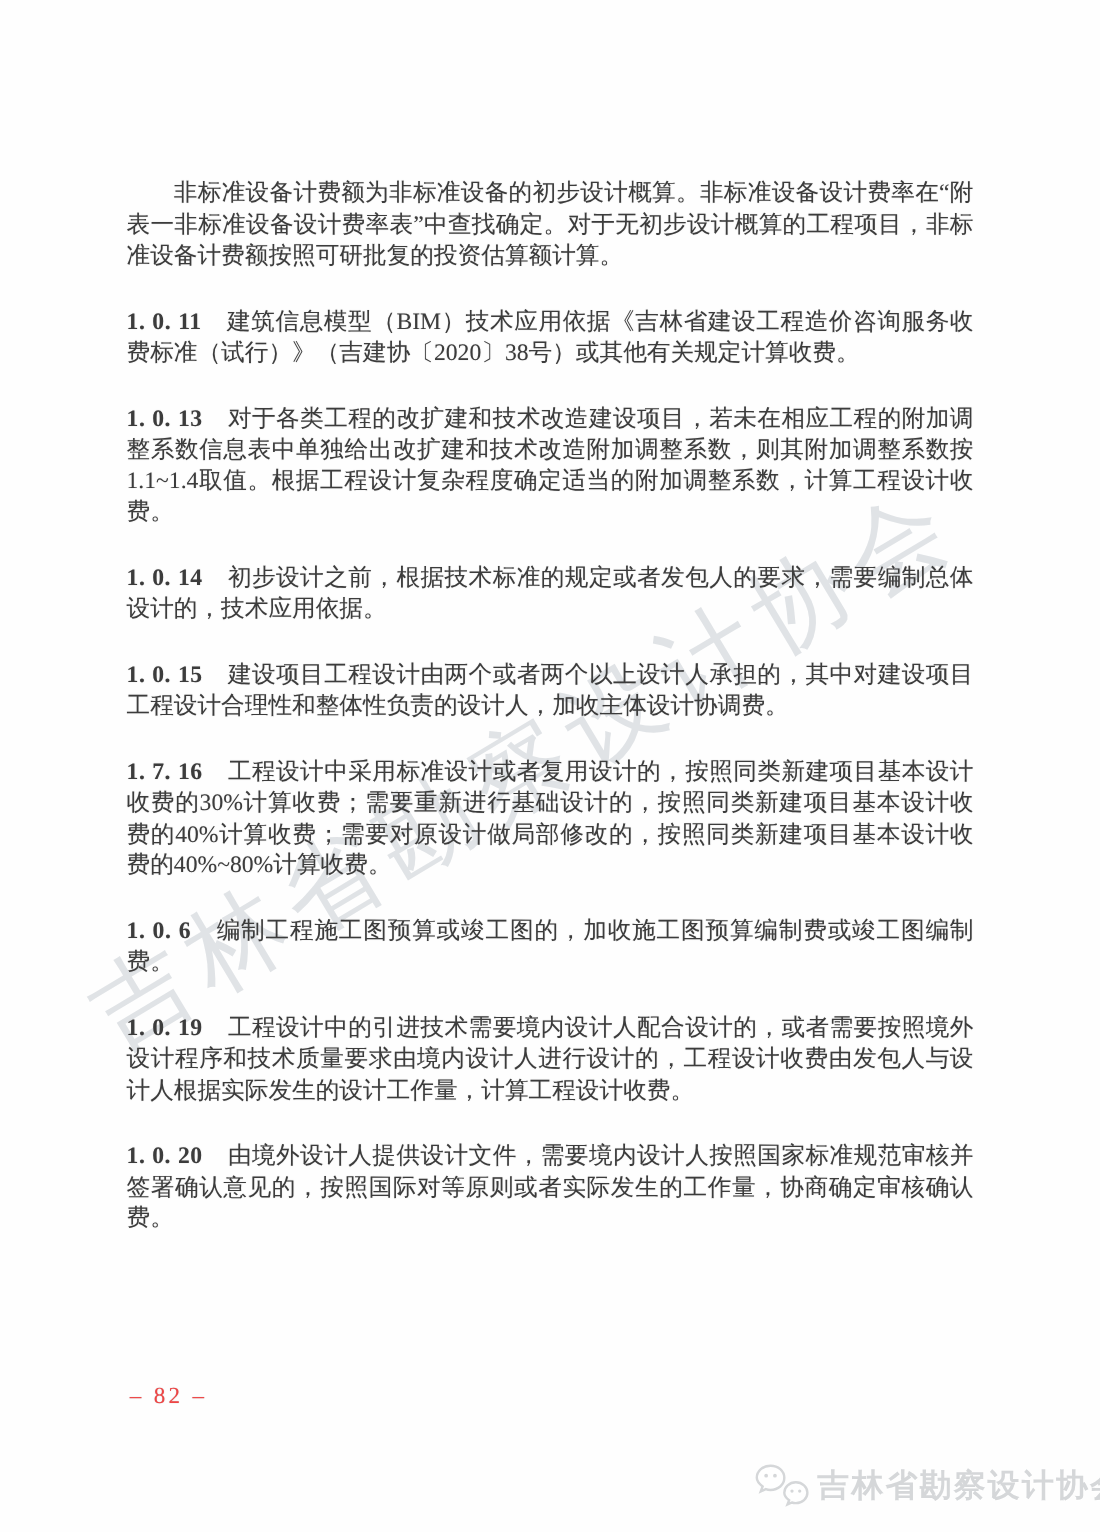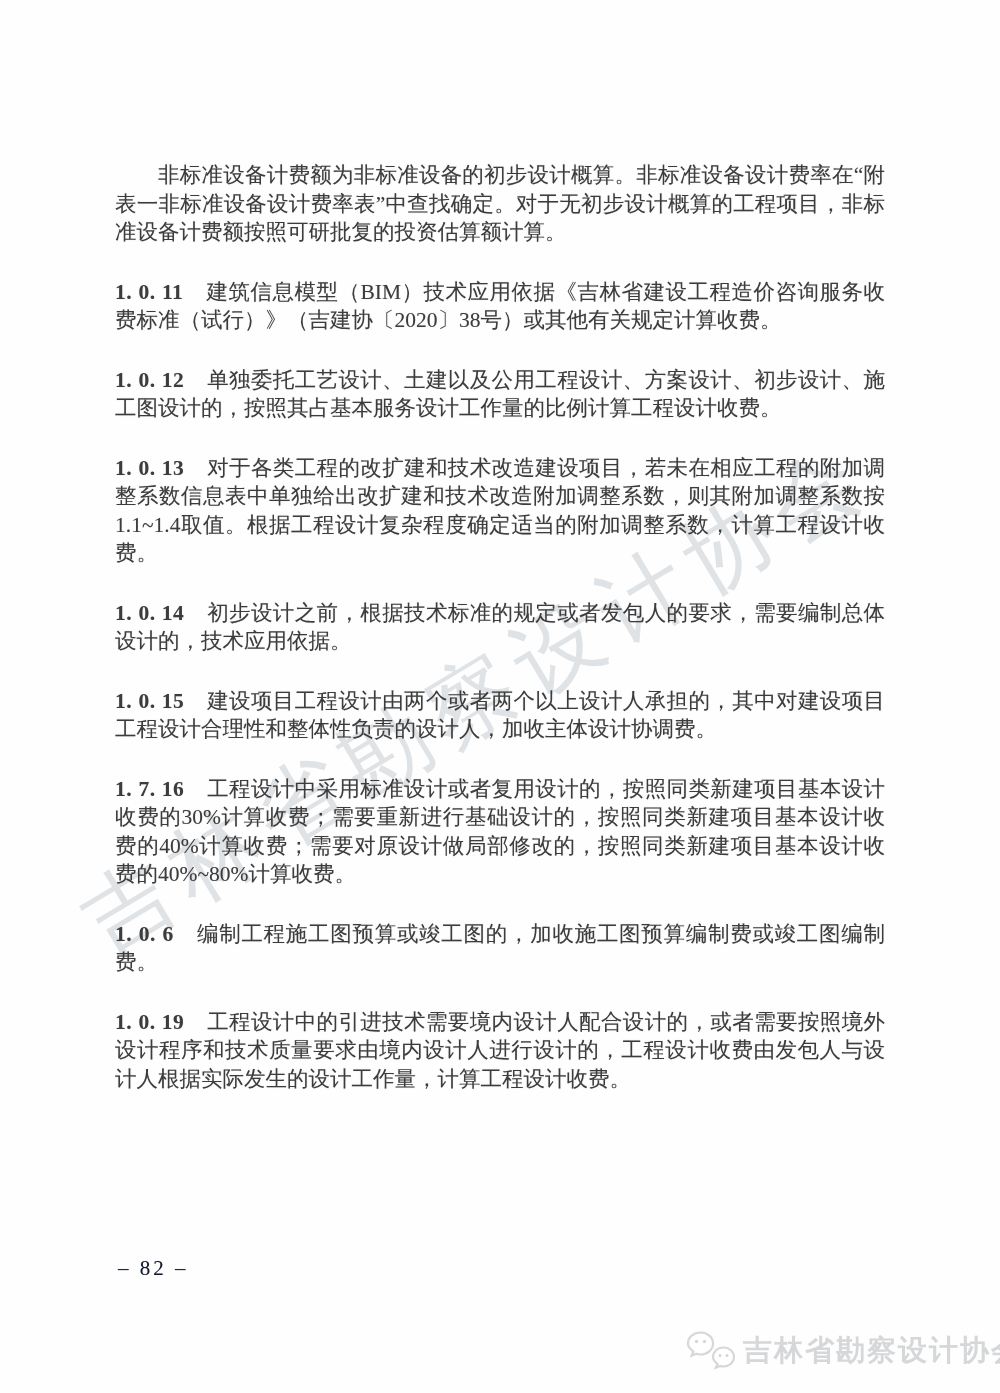--- a/index.html
+++ b/index.html
@@ -46,21 +46,21 @@
     padding-right: 1.05em;
     letter-spacing: 0.5px;
   }
   .pagenum {
     position: absolute;
     left: 118px;
     top: 1256px;
     z-index: 2;
     font-size: 21px;
     letter-spacing: 3px;
-    color: #0f172a;
+    color: #ef4444;
     text-shadow: 0 0 1px rgba(90, 90, 90, 0.35);
   }
   .footer {
     position: absolute;
     left: 686px;
     top: 1330px;
     z-index: 2;
     display: flex;
     align-items: center;
     gap: 7px;
@@ -82,35 +82,35 @@
 <div class="page">
 
   <div class="watermark">吉林省勘察设计协会</div>
 
   <div class="content">
 
     <p class="intro">非标准设备计费额为非标准设备的初步设计概算。非标准设备设计费率在“附表一非标准设备设计费率表”中查找确定。对于无初步设计概算的工程项目，非标准设备计费额按照可研批复的投资估算额计算。</p>
 
     <p class="clause"><b class="num">1. 0. 11</b><span>建筑信息模型（BIM）技术应用依据《吉林省建设工程造价咨询服务收费标准（试行）》（吉建协〔2020〕38号）或其他有关规定计算收费。</span></p>
 
-    <p class="clause"><b class="num">1. 0. 12</b><span>单独委托工艺设计、土建以及公用工程设计、方案设计、初步设计、施工图设计的，按照其占基本服务设计工作量的比例计算工程设计收费。</span></p>
 
     <p class="clause"><b class="num">1. 0. 13</b><span>对于各类工程的改扩建和技术改造建设项目，若未在相应工程的附加调整系数信息表中单独给出改扩建和技术改造附加调整系数，则其附加调整系数按1.1~1.4取值。根据工程设计复杂程度确定适当的附加调整系数，计算工程设计收费。</span></p>
 
     <p class="clause"><b class="num">1. 0. 14</b><span>初步设计之前，根据技术标准的规定或者发包人的要求，需要编制总体设计的，技术应用依据。</span></p>
 
     <p class="clause"><b class="num">1. 0. 15</b><span>建设项目工程设计由两个或者两个以上设计人承担的，其中对建设项目工程设计合理性和整体性负责的设计人，加收主体设计协调费。</span></p>
 
     <p class="clause"><b class="num">1. 7. 16</b><span>工程设计中采用标准设计或者复用设计的，按照同类新建项目基本设计收费的30%计算收费；需要重新进行基础设计的，按照同类新建项目基本设计收费的40%计算收费；需要对原设计做局部修改的，按照同类新建项目基本设计收费的40%~80%计算收费。</span></p>
 
     <p class="clause"><b class="num">1. 0. 6</b><span>编制工程施工图预算或竣工图的，加收施工图预算编制费或竣工图编制费。</span></p>
 
 
     <p class="clause"><b class="num">1. 0. 19</b><span>工程设计中的引进技术需要境内设计人配合设计的，或者需要按照境外设计程序和技术质量要求由境内设计人进行设计的，工程设计收费由发包人与设计人根据实际发生的设计工作量，计算工程设计收费。</span></p>
 
+    <p class="clause"><b class="num">1. 0. 20</b><span>由境外设计人提供设计文件，需要境内设计人按照国家标准规范审核并签署确认意见的，按照国际对等原则或者实际发生的工作量，协商确定审核确认费。</span></p>
 
 
   </div>
 
   <div class="pagenum">– 82 –</div>
 
   <div class="footer">
     <svg class="wechat-icon" width="50" height="42" viewBox="0 0 50 42" xmlns="http://www.w3.org/2000/svg">
       <g fill="none" stroke="#d5d7d9" stroke-width="2.2">
         <path d="M27 13.5c0 6.4-5.6 11-12.5 11-1.5 0-3-.2-4.3-.7l-4.6 2 1.7-4.5C4.6 19.3 2 16.6 2 13.5 2 7.1 7.6 2.5 14.5 2.5S27 7.1 27 13.5z" fill="#ffffff"></path>

